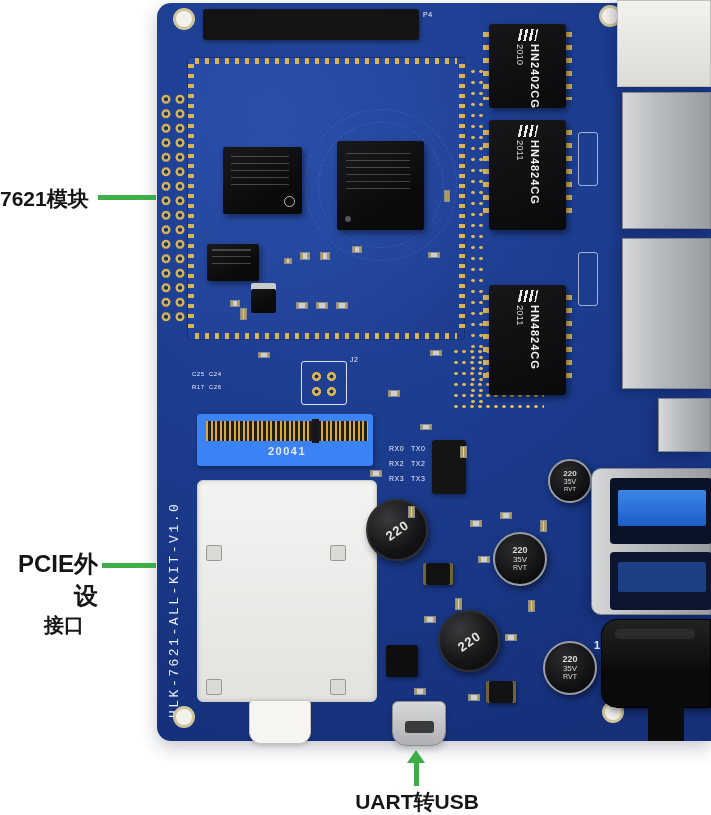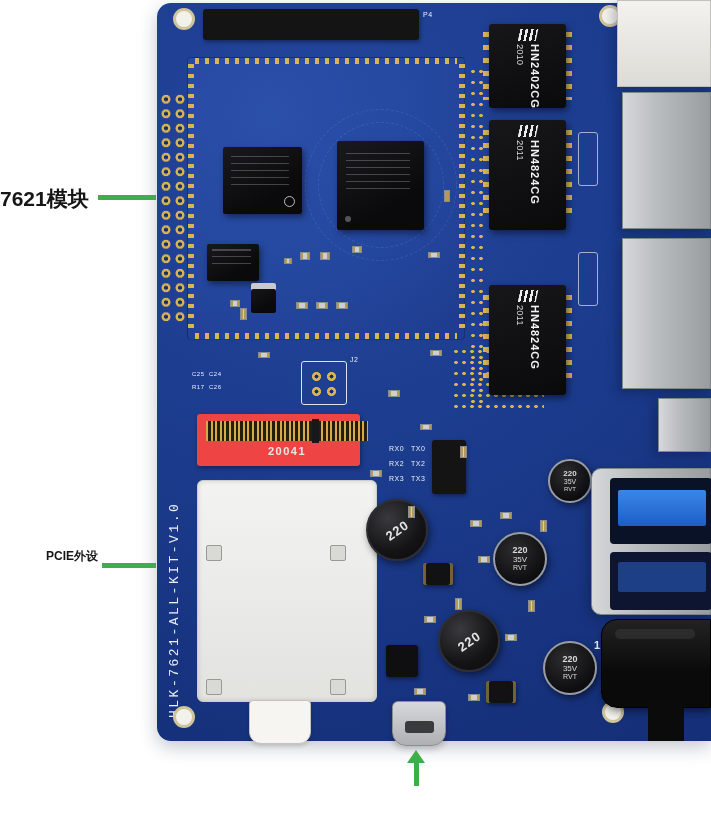--- a/index.html
+++ b/index.html
@@ -121,21 +121,21 @@
     <span class="ref" style="font-size:6px;">C25</span>
     <span class="ref" style="font-size:6px;">C24</span><br>
     <span class="ref" style="font-size:6px;">R17</span>
     <span class="ref" style="font-size:6px;">C26</span>
   </div>
 
   <div class="abs" style="left:301px;top:361px;width:46px;height:44px;border:1.5px solid rgba(255,255,255,0.85);border-radius:3px;"></div>
   <div class="abs ring-dots" style="left:309px;top:369px;width:30px;height:30px;background-size:15px 15px;"></div>
   <span class="abs ref" style="left:350px;top:356px;">J2</span>
 
-  <div class="abs" style="left:197px;top:414px;width:163px;height:52px;background:#ef4444;border-radius:3px;box-shadow:1px 2px 5px rgba(0,0,0,0.4);">
+  <div class="abs" style="left:197px;top:414px;width:176px;height:52px;background:#3b82f6;border-radius:3px;box-shadow:1px 2px 5px rgba(0,0,0,0.4);">
     <div class="abs" style="left:9px;top:7px;width:162px;height:20px;background:repeating-linear-gradient(90deg,#d3aa45 0 2px,#241d0a 2px 4.6px);"></div>
     <div class="abs" style="left:115px;top:5px;width:7px;height:24px;background:#17181c;"></div>
     <div class="abs" style="left:30px;top:31px;width:120px;text-align:center;font-size:11px;font-weight:bold;color:#e8e8e8;letter-spacing:1.5px;">20041</div>
   </div>
 
   <div class="abs card-white" style="left:197px;top:480px;width:180px;height:222px;"></div>
   <div class="abs standoff" style="left:206px;top:545px;"></div>
   <div class="abs standoff" style="left:330px;top:545px;"></div>
   <div class="abs standoff" style="left:206px;top:679px;"></div>
   <div class="abs standoff" style="left:330px;top:679px;"></div>
@@ -269,20 +269,22 @@
   <div class="abs" style="left:648px;top:700px;width:36px;height:41px;background:#0b0b0c;"></div>
 
   <div class="abs" style="left:392px;top:701px;width:54px;height:45px;background:linear-gradient(180deg,#d7d8da,#aeb0b3);border:1px solid #8b8d90;border-radius:6px 6px 14px 14px;box-shadow:0 3px 6px rgba(0,0,0,0.2);">
     <div class="abs" style="left:12px;top:19px;width:29px;height:12px;background:#3a3b3d;border-radius:3px;"></div>
   </div>
 
   <div class="abs ann-label" style="left:0;top:185px;width:95px;text-align:left;font-size:21px;">7621模块</div>
   <div class="abs ann-line" style="left:98px;top:195px;width:58px;height:5px;"></div>
 
   <div class="abs" style="left:0;top:548px;width:98px;text-align:right;">
-    <div class="ann-label" style="font-size:12px;">PCIE外设</div>
+    <div class="ann-label" style="font-size:24px;">PCIE外设</div>
+    <div class="ann-label" style="font-size:20px;padding-right:14px;">接口</div>
   </div>
   <div class="abs ann-line" style="left:102px;top:563px;width:54px;height:5px;"></div>
 
   <div class="abs ann-arrow" style="left:407px;top:750px;"></div>
   <div class="abs ann-line" style="left:414px;top:762px;width:5px;height:24px;"></div>
+  <div class="abs ann-label" style="left:320px;top:788px;width:194px;text-align:center;font-size:21px;">UART转USB</div>
 
 </div>
 
 </body></html>

